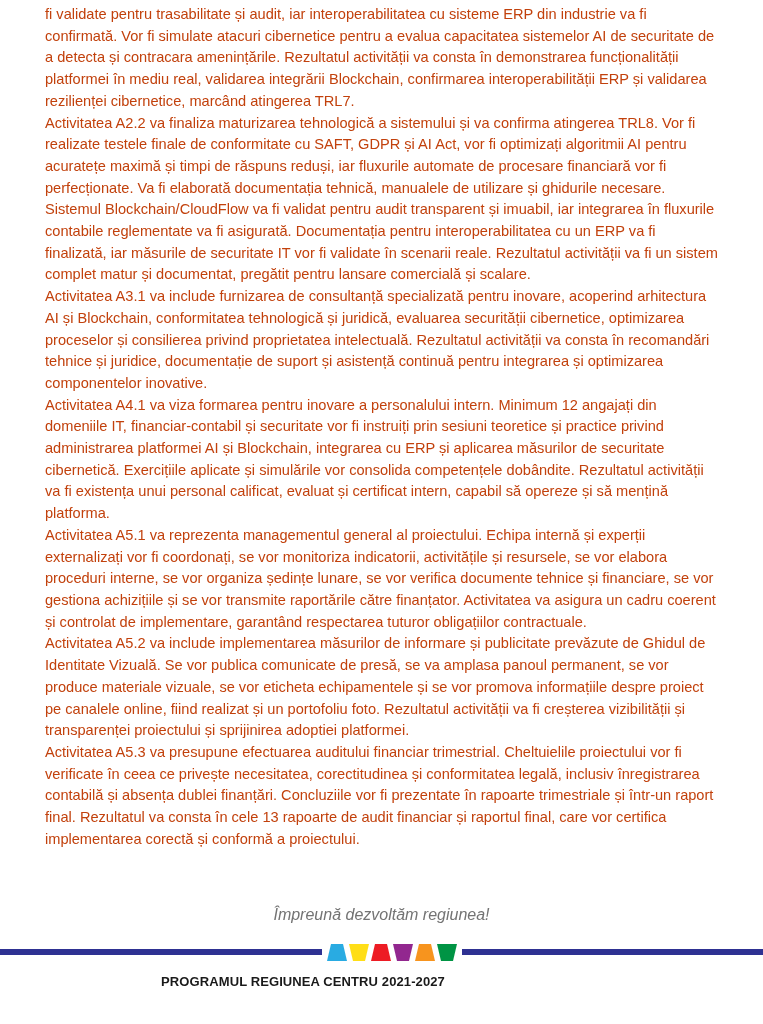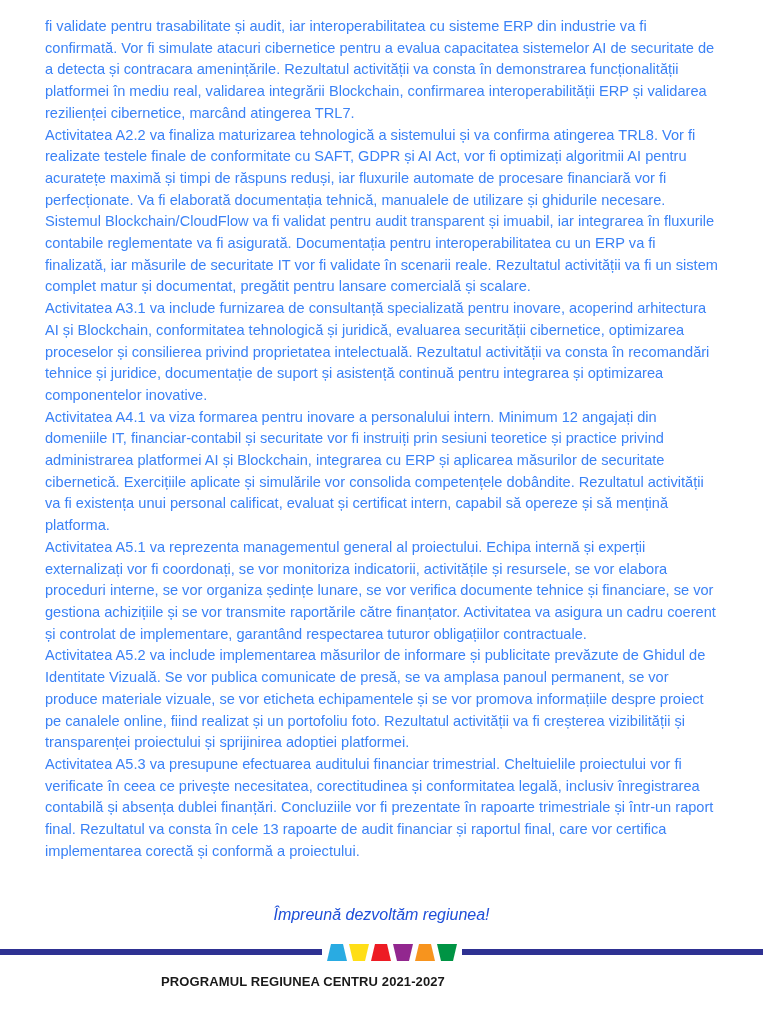--- a/index.html
+++ b/index.html
@@ -13,39 +13,38 @@
     height: 1024px;
     background: #ffffff;
     overflow: hidden;
     font-family: "Liberation Sans", sans-serif;
   }
   .body-text {
     position: absolute;
     top: 4px;
     left: 45px;
     width: 674px;
-    color: #3b82f6;
+    color: #c2410c;
     font-size: 14.6px;
     line-height: 21.7px;
     text-align: left;
-    margin-top: 12px;
   }
   .body-text p {
     margin: 0;
     padding: 0;
   }
   .slogan {
     position: absolute;
     top: 906px;
     left: 0;
     width: 763px;
     text-align: center;
     font-style: italic;
     font-size: 16px;
-    color: #1d4ed8;
+    color: #737373;
   }
   .divider {
     position: absolute;
     top: 949px;
     left: 0;
     width: 763px;
     height: 6px;
   }
   .logo-backing {
     position: absolute;

